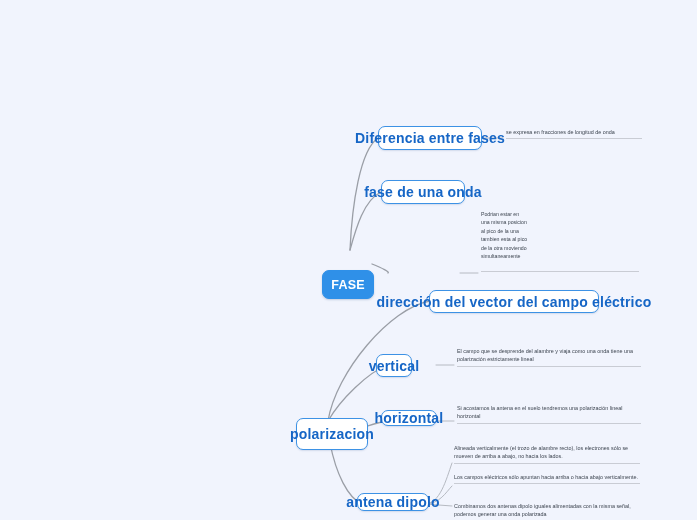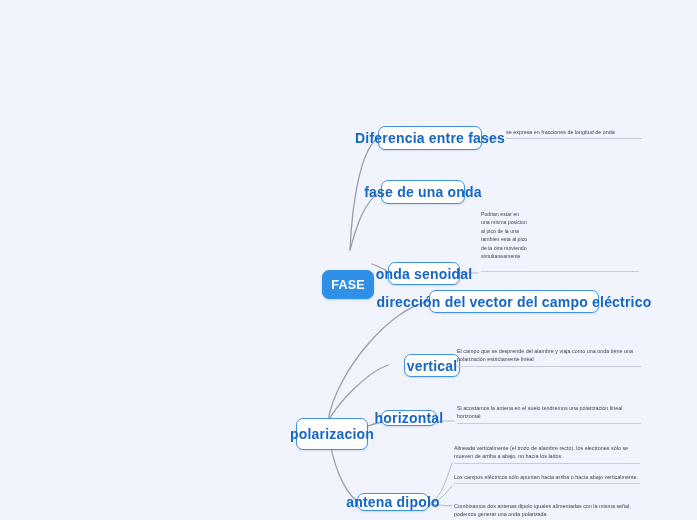--- a/index.html
+++ b/index.html
@@ -121,33 +121,30 @@
   </div>
 
   <div class="node branch" style="left:378px; top:126px; width:104px; height:24px;">
     <span>Diferencia entre fases</span>
   </div>
 
   <div class="node branch" style="left:381px; top:180px; width:84px; height:24px;">
     <span>fase de una onda</span>
   </div>
 
-  <div class="node branch" style="left:388px; top:262px; width:72px; height:23px;">
-    <span>onda senoidal</span>
-  </div>
 
   <div class="node branch" style="left:288px; top:418px; width:72px; height:32px;margin-left:8px;">
     <span>polarizacion</span>
   </div>
 
   <div class="node branch" style="left:429px; top:290px; width:170px; height:23px;">
     <span>dirección del vector del campo eléctrico</span>
   </div>
 
-  <div class="node branch" style="left:404px; top:354px; width:56px; height:23px;">
+  <div class="node branch" style="left:376px; top:354px; width:36px; height:23px;">
     <span>vertical</span>
   </div>
 
   <div class="node branch" style="left:381px; top:410px; width:56px; height:16px;">
     <span>horizontal</span>
   </div>
 
   <div class="node branch" style="left:357px; top:493px; width:72px; height:18px;">
     <span>antena dipolo</span>
   </div>

